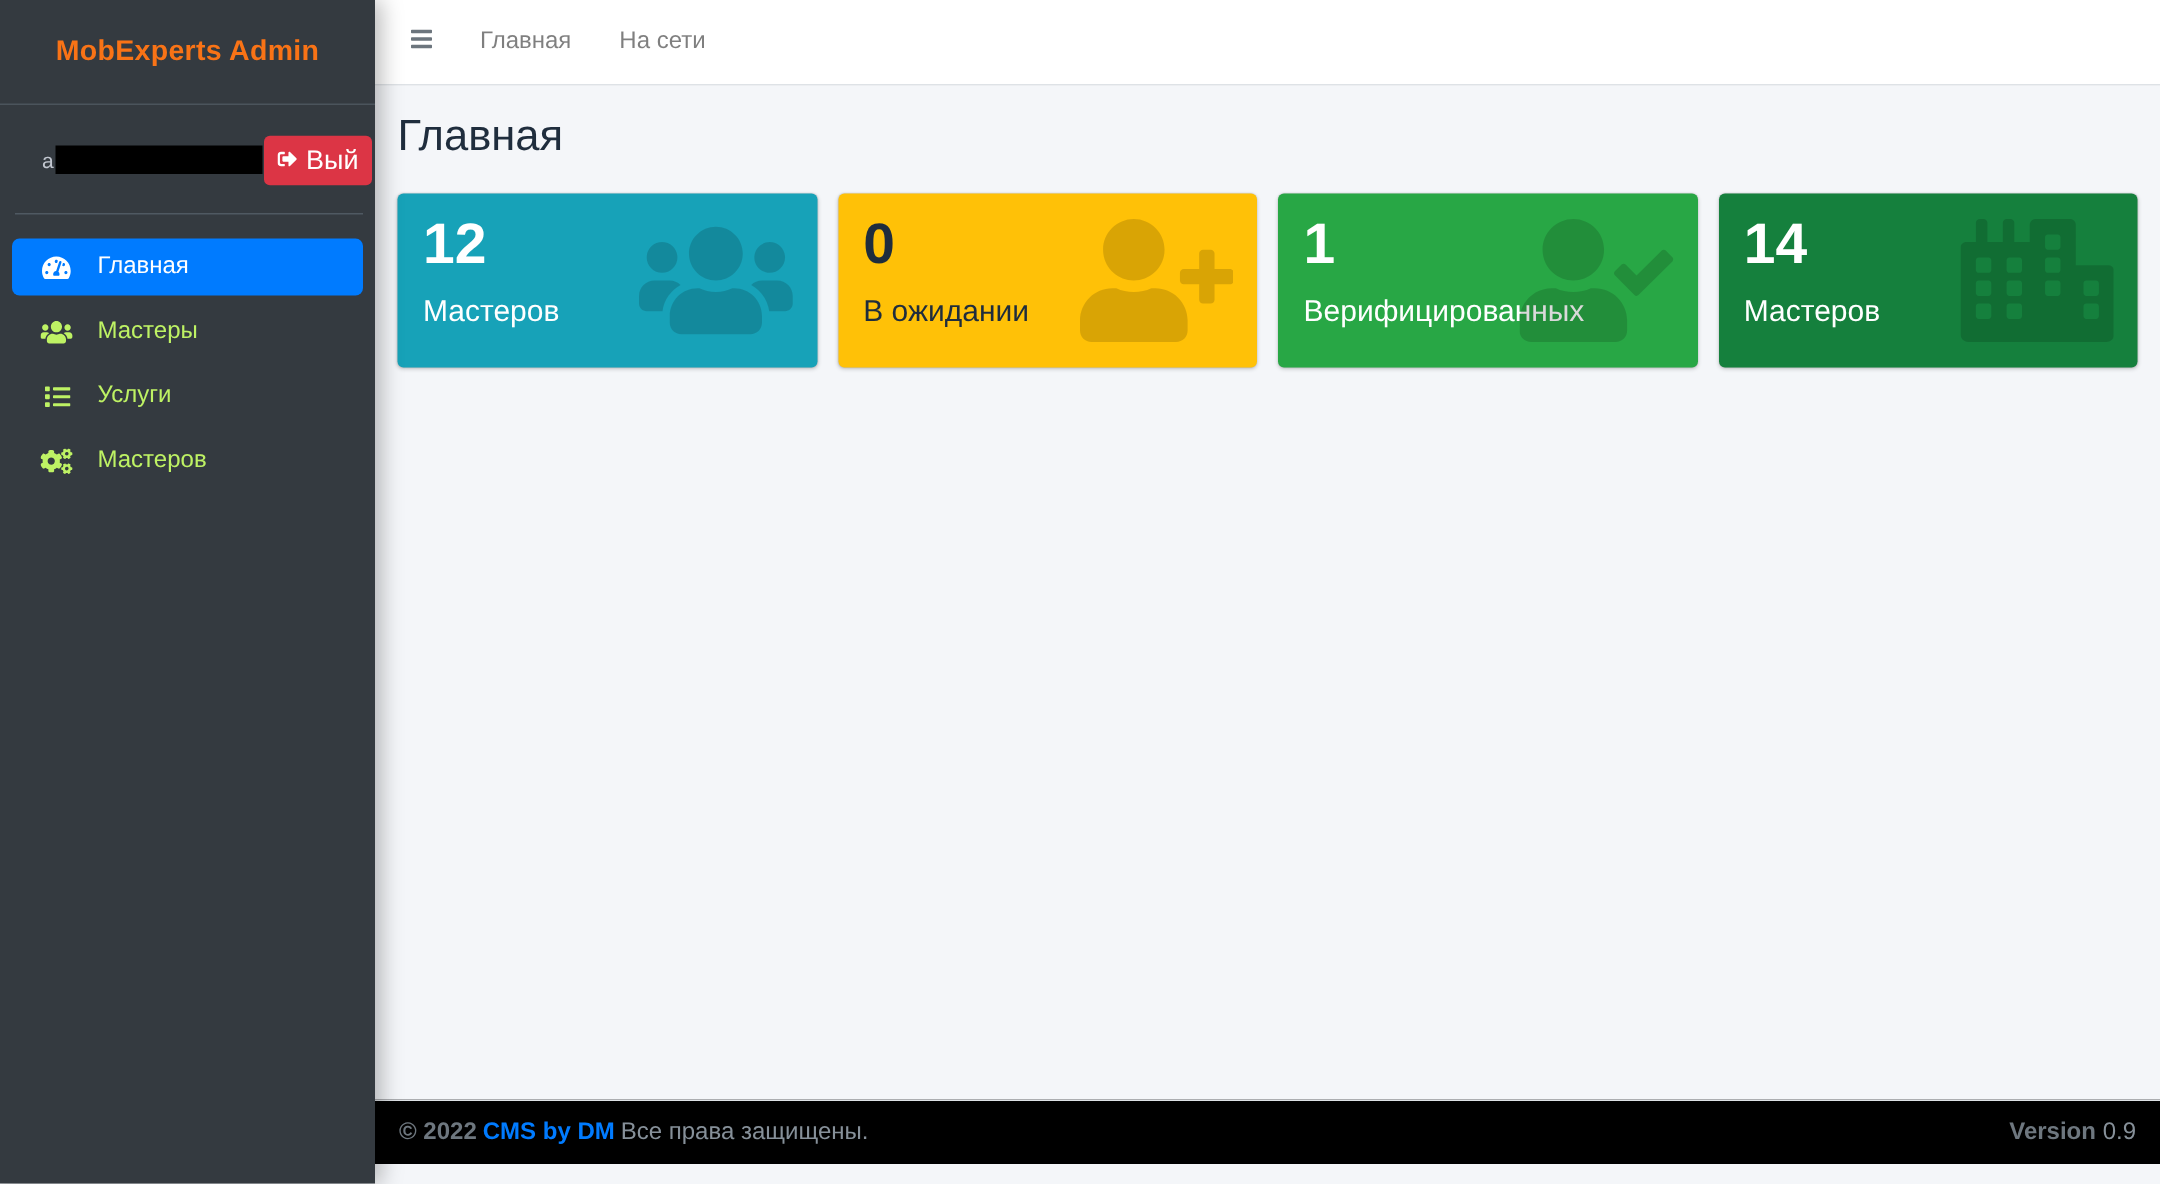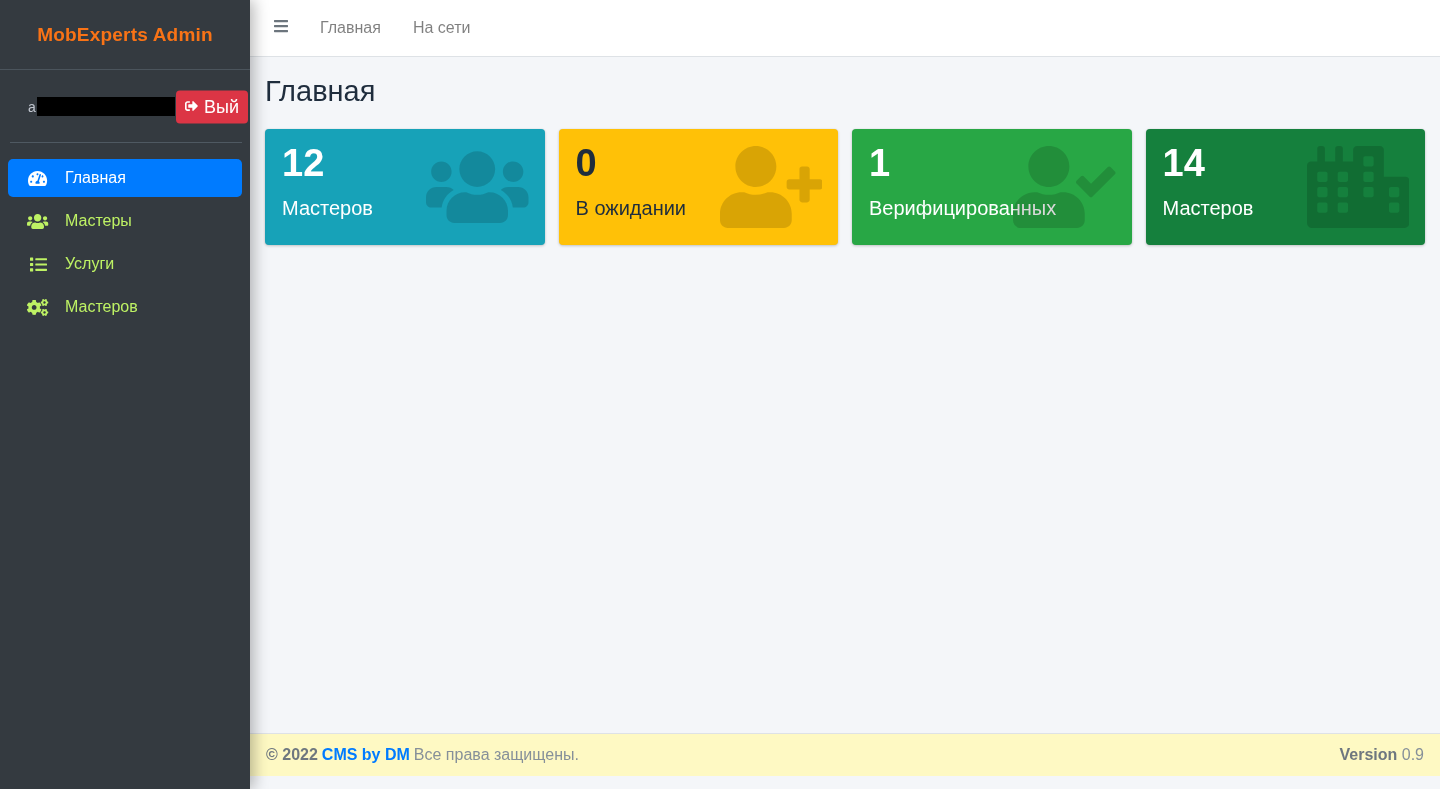--- a/index.html
+++ b/index.html
@@ -75,21 +75,21 @@
   .stat-value { font-size: 38px; font-weight: bold; line-height: 1; }
   .stat-label { font-size: 20px; margin-top: 15px; }
   .card-icon { position: absolute; right: 16px; top: 50%; transform: translateY(-50%); }
   .card-icon svg { height: 82px; fill: rgba(0,0,0,0.15); display:block; }
   .bg-info    { background: #17a2b8; color: #fff; }
   .bg-warning { background: #ffc107; color: #1f2d3d; }
   .bg-success { background: #28a745; color: #fff; }
   .bg-danger  { background: #15803d; color: #fff; }
 
   .footer {
-    height: 43px; background: #fef9c3; border-top: 1px solid #dee2e6;
+    height: 43px; background: #000000; border-top: 1px solid #dee2e6;
     display: flex; align-items: center; justify-content: space-between;
     padding: 0 16px; color: #869099; font-size: 16px;
   }
   .footer strong { color: #6e777f; }
   .footer-left strong { margin-right: 4px; }
   .cms-link { color: #007bff; font-weight: bold; text-decoration: none; margin-right: 4px; cursor: pointer; }
 </style>
 </head>
 <body>
 

